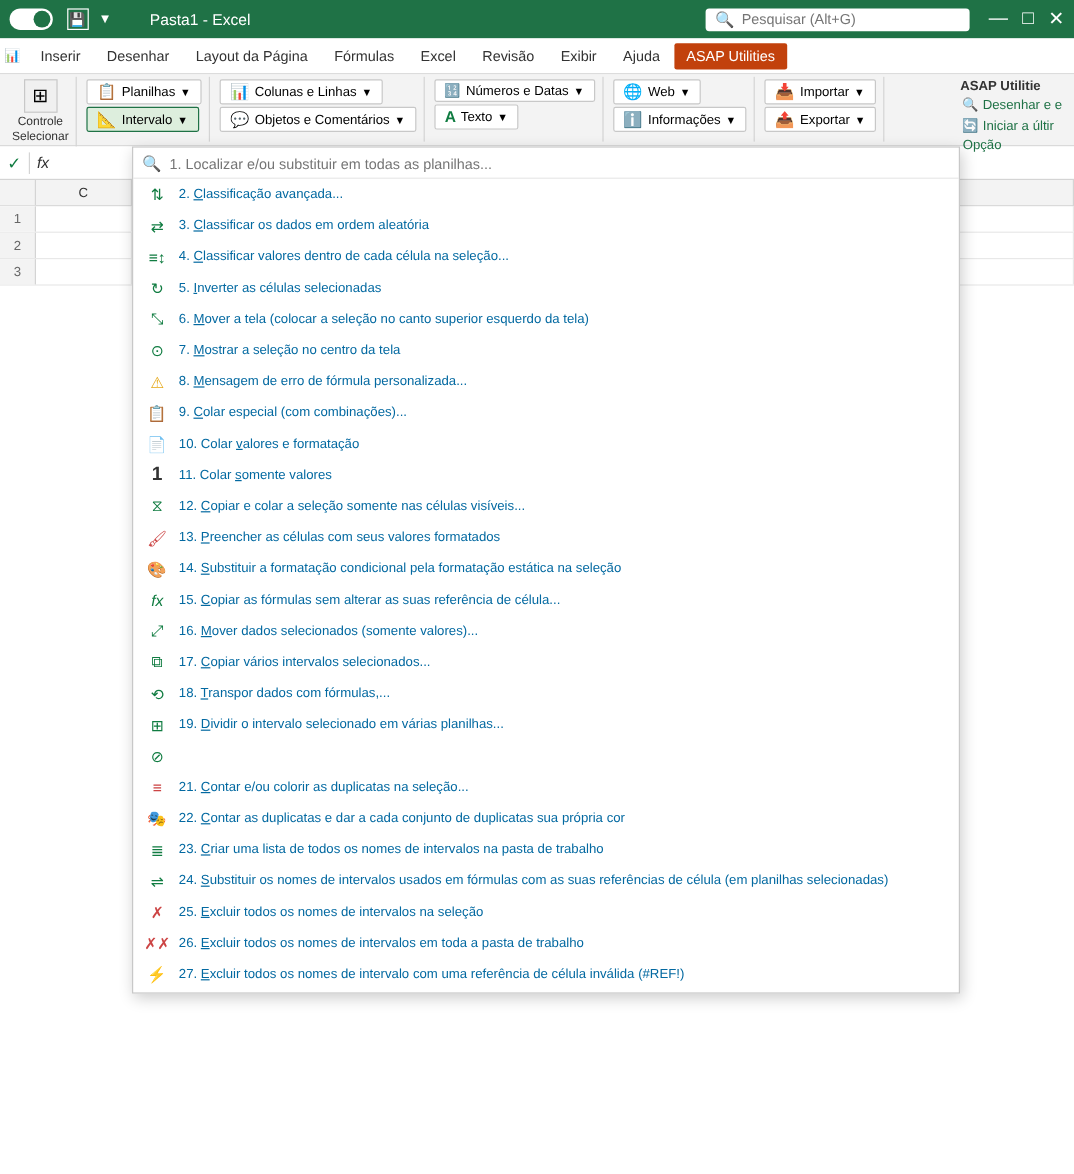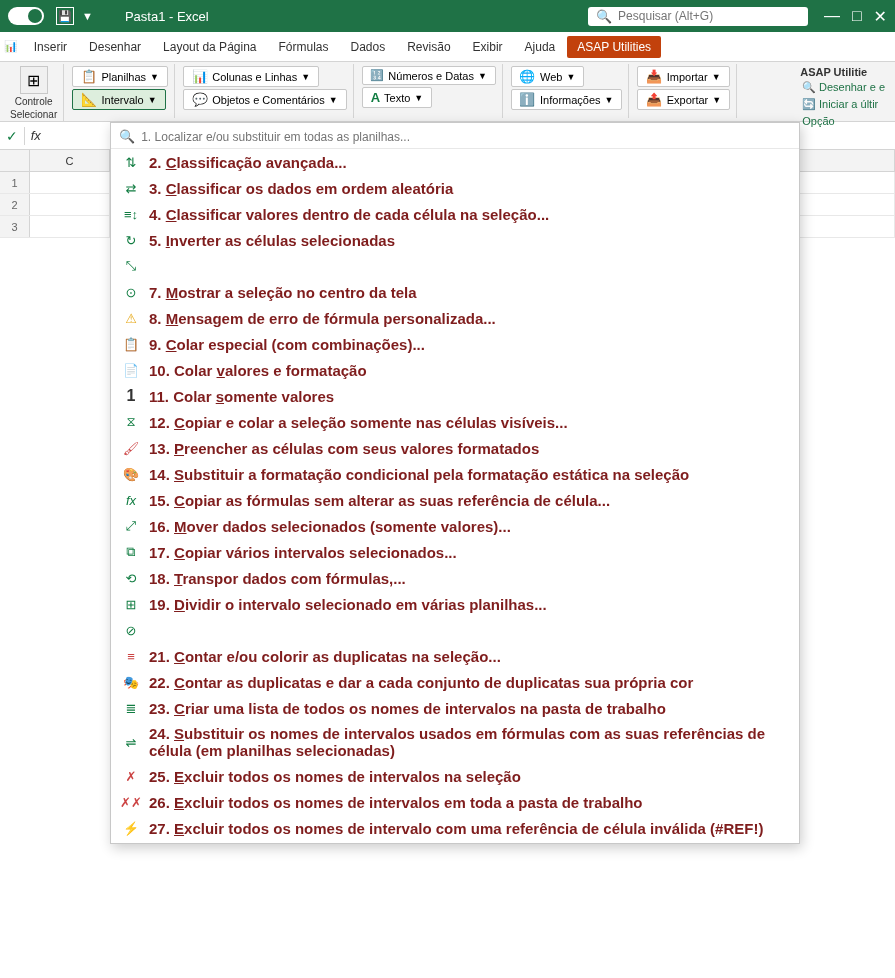--- a/index.html
+++ b/index.html
@@ -163,23 +163,22 @@
       gap: 8px;
       cursor: pointer;
       min-height: 26px;
     }
     .menu-entry-icon {
       width: 20px; min-width: 20px; height: 18px;
       display: flex; align-items: center; justify-content: center;
       font-size: 13px;
     }
     .menu-entry-text {
-      font-size: 15px;
-      color: #7f1d1d;
-      font-weight: bold;
+      font-size: 11px;
+      color: #0369a1;
     }
     .menu-entry-text u { text-decoration: underline; }
 
     
     .ribbon-right {
       margin-left: auto;
       display: flex;
       flex-direction: column;
       gap: 2px;
       padding: 2px 4px;
@@ -230,21 +229,21 @@
   <span style="color:#fff;font-size:16px;margin-left:4px;cursor:pointer;">□</span>
   <span style="color:#fff;font-size:16px;margin-left:4px;cursor:pointer;">✕</span>
 </div>
 
 <div class="menu-bar">
   <span style="font-size:11px;color:#666;margin-right:4px;">📊</span>
   <div class="menu-item">Inserir</div>
   <div class="menu-item">Desenhar</div>
   <div class="menu-item">Layout da Página</div>
   <div class="menu-item">Fórmulas</div>
-  <div class="menu-item">Dados</div>
+  <div class="menu-item">Excel</div>
   <div class="menu-item">Revisão</div>
   <div class="menu-item">Exibir</div>
   <div class="menu-item">Ajuda</div>
   <div class="menu-item active">ASAP Utilities</div>
 </div>
 
 <div class="ribbon">
 
   <div style="display:flex;flex-direction:column;align-items:center;gap:2px;padding:2px 6px;border-right:1px solid #d4d4d4;min-width:60px;">
     <div style="width:28px;height:28px;background:#f0f0f0;border:1px solid #c8c8c8;display:flex;align-items:center;justify-content:center;cursor:pointer;">
@@ -383,20 +382,21 @@
     <span class="menu-entry-text">4. <u>C</u>lassificar valores dentro de cada célula na seleção...</span>
   </div>
 
   <div class="menu-entry">
     <div class="menu-entry-icon" style="color:#107c41;">↻</div>
     <span class="menu-entry-text">5. <u>I</u>nverter as células selecionadas</span>
   </div>
 
   <div class="menu-entry">
     <div class="menu-entry-icon" style="color:#107c41;">⤡</div>
+    <span class="menu-entry-text">6. <u>M</u>over a tela (colocar a seleção no canto superior esquerdo da tela)</span>
   </div>
 
   <div class="menu-entry">
     <div class="menu-entry-icon" style="color:#107c41;">⊙</div>
     <span class="menu-entry-text">7. <u>M</u>ostrar a seleção no centro da tela</span>
   </div>
 
   <div class="menu-entry">
     <div class="menu-entry-icon" style="color:#e6a817;">⚠</div>
     <span class="menu-entry-text">8. <u>M</u>ensagem de erro de fórmula personalizada...</span>

